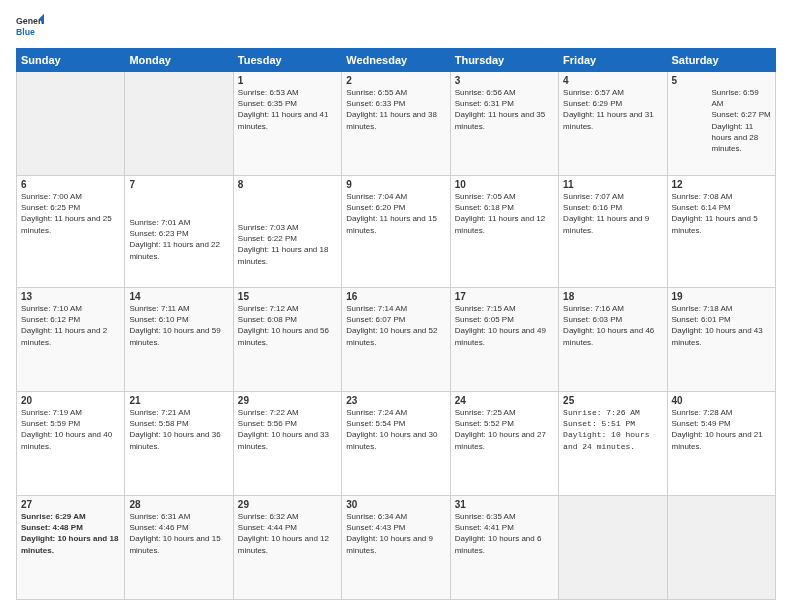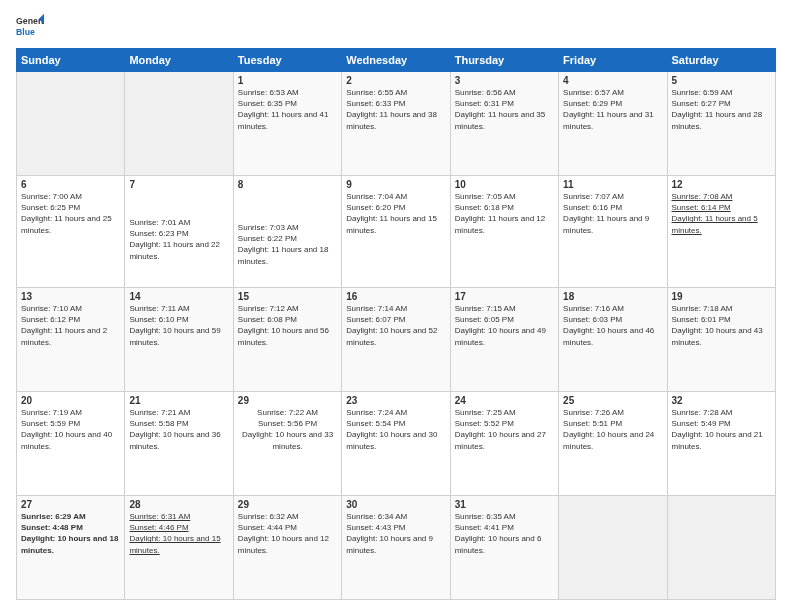--- a/index.html
+++ b/index.html
@@ -145,21 +145,21 @@
 Daylight: 11 hours and 35 minutes.</div>
           </td>
           <td>
             <span class="day-num">4</span>
             <div class="day-info" style="white-space: pre-line;">Sunrise: 6:57 AM
 Sunset: 6:29 PM
 Daylight: 11 hours and 31 minutes.</div>
           </td>
           <td>
             <span class="day-num">5</span>
-            <div class="day-info" style="white-space: pre-line;">Sunrise: 6:59 AM
+            <div class="day-info" style="white-space: pre-line; margin-left: 40px;">Sunrise: 6:59 AM
 Sunset: 6:27 PM
 Daylight: 11 hours and 28 minutes.</div>
           </td>
         </tr>
         <tr>
           <td>
             <span class="day-num">6</span>
             <div class="day-info" style="white-space: pre-line;">Sunrise: 7:00 AM
 Sunset: 6:25 PM
 Daylight: 11 hours and 25 minutes.</div>
@@ -189,21 +189,21 @@
 Daylight: 11 hours and 12 minutes.</div>
           </td>
           <td>
             <span class="day-num">11</span>
             <div class="day-info" style="white-space: pre-line;">Sunrise: 7:07 AM
 Sunset: 6:16 PM
 Daylight: 11 hours and 9 minutes.</div>
           </td>
           <td>
             <span class="day-num">12</span>
-            <div class="day-info" style="white-space: pre-line; text-decoration: underline;">Sunrise: 7:08 AM
+            <div class="day-info" style="white-space: pre-line;">Sunrise: 7:08 AM
 Sunset: 6:14 PM
 Daylight: 11 hours and 5 minutes.</div>
           </td>
         </tr>
         <tr>
           <td>
             <span class="day-num">13</span>
             <div class="day-info" style="white-space: pre-line;">Sunrise: 7:10 AM
 Sunset: 6:12 PM
 Daylight: 11 hours and 2 minutes.</div>
@@ -253,59 +253,59 @@
 Daylight: 10 hours and 40 minutes.</div>
           </td>
           <td>
             <span class="day-num">21</span>
             <div class="day-info" style="white-space: pre-line;">Sunrise: 7:21 AM
 Sunset: 5:58 PM
 Daylight: 10 hours and 36 minutes.</div>
           </td>
           <td>
             <span class="day-num">29</span>
-            <div class="day-info" style="white-space: pre-line; text-align: center;">Sunrise: 7:22 AM
+            <div class="day-info" style="white-space: pre-line;">Sunrise: 7:22 AM
 Sunset: 5:56 PM
 Daylight: 10 hours and 33 minutes.</div>
           </td>
           <td>
             <span class="day-num">23</span>
             <div class="day-info" style="white-space: pre-line;">Sunrise: 7:24 AM
 Sunset: 5:54 PM
 Daylight: 10 hours and 30 minutes.</div>
           </td>
           <td>
             <span class="day-num">24</span>
             <div class="day-info" style="white-space: pre-line;">Sunrise: 7:25 AM
 Sunset: 5:52 PM
 Daylight: 10 hours and 27 minutes.</div>
           </td>
           <td>
             <span class="day-num">25</span>
-            <div class="day-info" style="white-space: pre-line;">Sunrise: 7:26 AM
+            <div class="day-info" style="white-space: pre-line; font-family: Liberation Mono, monospace;">Sunrise: 7:26 AM
 Sunset: 5:51 PM
 Daylight: 10 hours and 24 minutes.</div>
           </td>
           <td>
-            <span class="day-num">32</span>
+            <span class="day-num">40</span>
             <div class="day-info" style="white-space: pre-line;">Sunrise: 7:28 AM
 Sunset: 5:49 PM
 Daylight: 10 hours and 21 minutes.</div>
           </td>
         </tr>
         <tr>
           <td>
             <span class="day-num">27</span>
             <div class="day-info" style="white-space: pre-line; font-weight: bold;">Sunrise: 6:29 AM
 Sunset: 4:48 PM
 Daylight: 10 hours and 18 minutes.</div>
           </td>
           <td>
             <span class="day-num">28</span>
-            <div class="day-info" style="white-space: pre-line; text-decoration: underline;">Sunrise: 6:31 AM
+            <div class="day-info" style="white-space: pre-line;">Sunrise: 6:31 AM
 Sunset: 4:46 PM
 Daylight: 10 hours and 15 minutes.</div>
           </td>
           <td>
             <span class="day-num">29</span>
             <div class="day-info" style="white-space: pre-line;">Sunrise: 6:32 AM
 Sunset: 4:44 PM
 Daylight: 10 hours and 12 minutes.</div>
           </td>
           <td>

